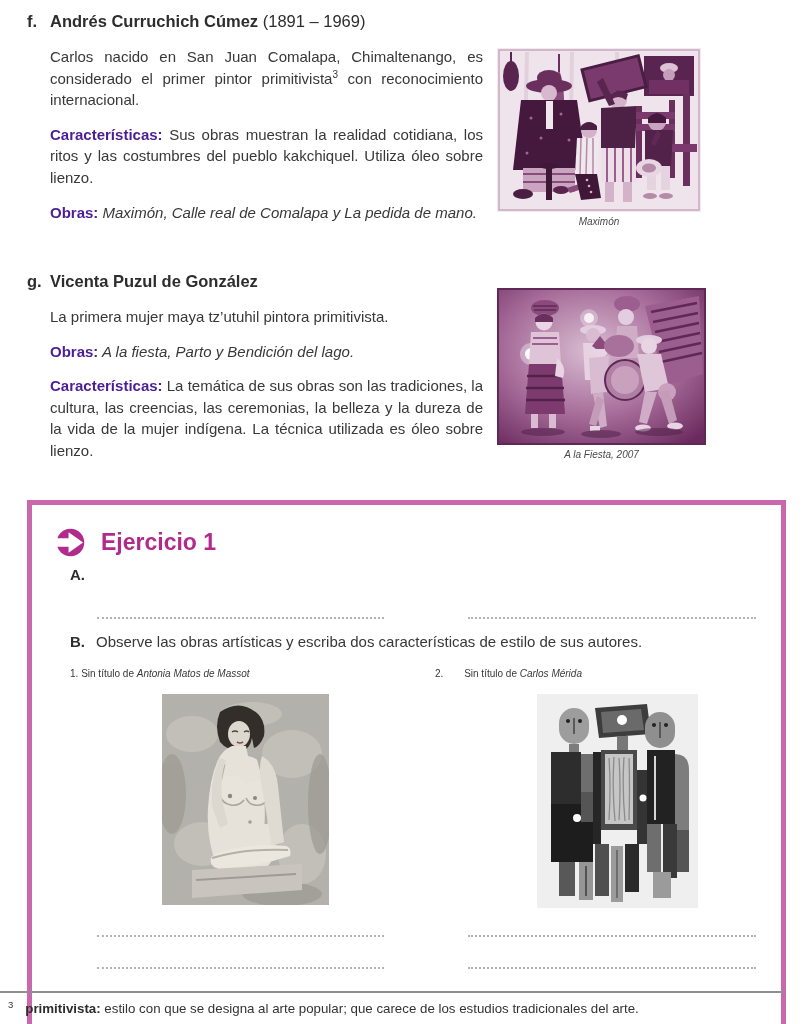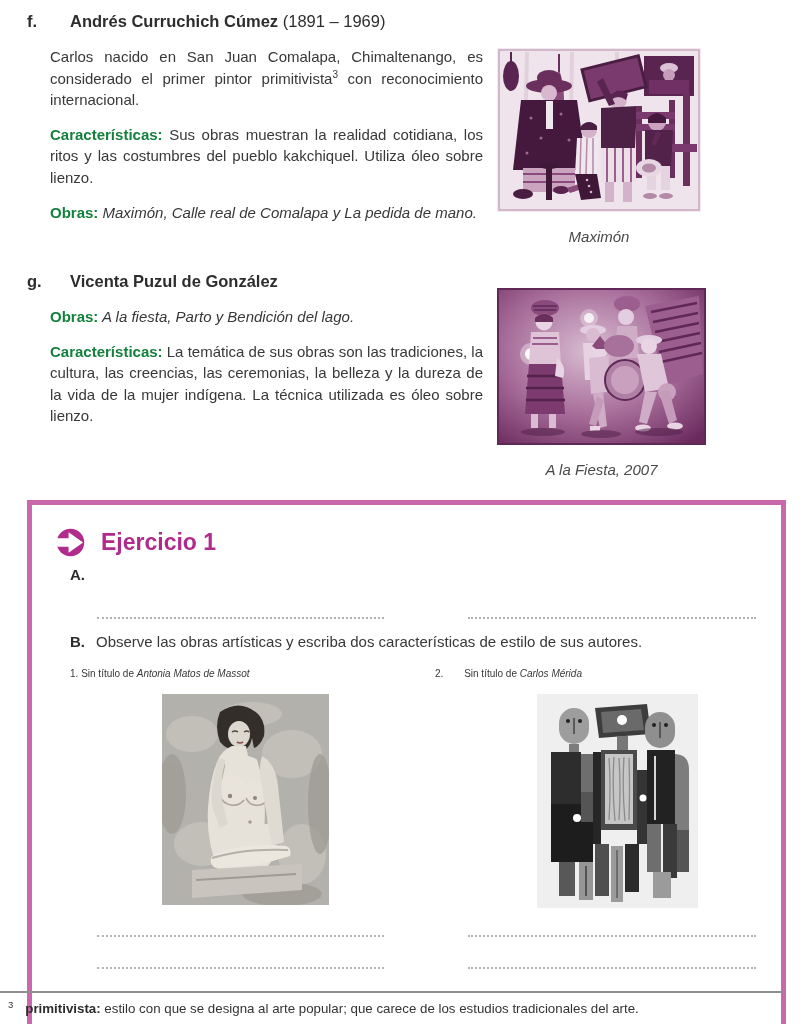--- a/index.html
+++ b/index.html
@@ -6,29 +6,29 @@
   html,body { background:#ffffff; }
   .page {
     position:relative; width:802px; height:1024px; background:#fff;
     font-family:"Liberation Sans", sans-serif; color:#383838; overflow:hidden;
     margin:0 auto;
   }
   
   .bio { position:absolute; left:50px; width:433px; }
   .bio h3 { position:relative; font-size:16.5px; color:#2d2d2d; margin-bottom:15px; font-weight:normal; }
   .bio h3 .letter { position:absolute; left:-23px; font-weight:bold; }
-  .bio h3 .name { font-weight:bold;margin-left:20px; }
+  .bio h3 .name { font-weight:bold; }
   .bio h3 .dates { font-weight:normal; }
   .bio p { font-size:15px; line-height:21.6px; text-align:justify; margin-bottom:13px; }
-  .bio p b { color:#15803d; }
+  .bio p b { color:#4c1d95; }
   sup.ref { font-size:10px; vertical-align:super; line-height:0; }
   
   .figure { position:absolute; text-align:center; }
   .figure svg { display:block; }
-  .figcap { font-size:15px; font-style:italic; color:#4a4a4a; margin-top:16px; }
+  .figcap { font-size:10px; font-style:italic; color:#4a4a4a; margin-top:4px; }
   
   .exbox {
     position:absolute; left:27px; top:500px; width:759px; height:575px;
     border:5px solid #c968ad; background:#fff;
   }
   .exhead { position:absolute; left:23px; top:22px; display:flex; align-items:center; gap:15px; }
   .extitle { font-size:23px; font-weight:bold; color:#b12b8d; }
   .exitem { position:absolute; left:64px; width:662px; font-size:15px; line-height:20px; }
   .exitem .letter { position:absolute; left:-26px; font-weight:bold; color:#2d2d2d; }
   .answer { position:absolute; height:0; border-top:2px dotted #b3b3b3; }
@@ -146,20 +146,21 @@
       <ellipse cx="169" cy="148" rx="7" ry="3" fill="#b58aa8"></ellipse>
     </svg>
     <div class="figcap">Maximón</div>
   </div>
 
   <section class="bio" style="top:272px;">
     <h3>
       <span class="letter">g.</span>
       <span class="name">Vicenta Puzul de González</span>
     </h3>
+    <p><span>La primera mujer maya tz’utuhil pintora primitivista.</span></p>
     <p><b>Obras:</b><i> A la fiesta, Parto y Bendición del lago.</i></p>
     <p><b>Características:</b><span> La temática de sus obras son las tradiciones, la cultura, las creencias, las ceremonias, la belleza y la dureza de la vida de la mujer indígena. La técnica utilizada es óleo sobre lienzo.</span></p>
   </section>
 
   <div class="figure" style="left:497px; top:288px; width:209px;">
     <svg viewBox="0 0 209 157" width="209" height="157">
       <defs>
         <radialGradient id="alf" cx="45%" cy="40%" r="75%">
           <stop offset="0%" stop-color="#d9bdd2"></stop>
           <stop offset="55%" stop-color="#a76d9a"></stop>

